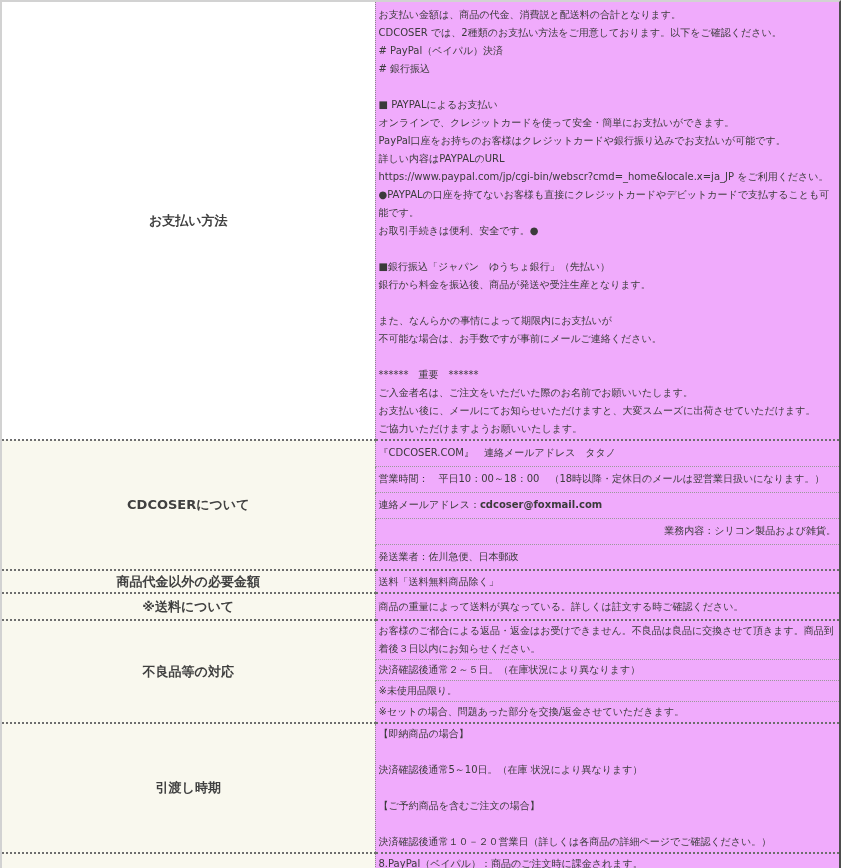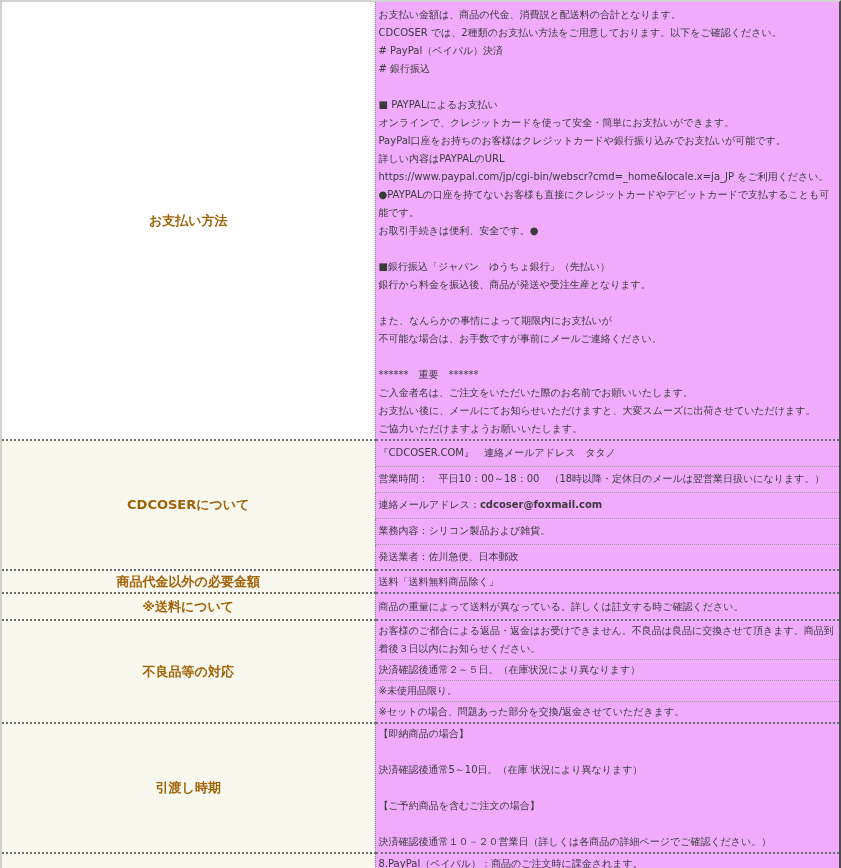--- a/index.html
+++ b/index.html
@@ -17,21 +17,21 @@
     table-layout: fixed;
     width: 100%;
   }
   col.c1 { width: 373px; }
   th {
     background: #f9f8ee;
     font-weight: bold;
     font-size: 13px;
     text-align: center;
     vertical-align: middle;
-    color: #a16207;
+    color: #404040;
     padding: 0 4px;
   }
   th.white { background: #ffffff; }
   td {
     background: #f0abfc;
     font-size: 10px;
     line-height: 18px;
     vertical-align: middle;
     padding: 1px 3px;
     border-left: 1px dotted #8a8a8a;
@@ -87,21 +87,21 @@
         <td>『CDCOSER.COM』　連絡メールアドレス　タタノ</td>
       </tr>
       <tr class="minor" style="height:26px;">
         <td>営業時間：　平日10：00～18：00　（18時以降・定休日のメールは翌営業日扱いになります。）</td>
       </tr>
       <tr class="minor" style="height:26px;">
         <td>
           <span>連絡メールアドレス：</span><span class="bold">cdcoser@foxmail.com</span>
         </td>
       </tr>
-      <tr class="minor" style="height:26px;">
+      <tr class="minor" style="height:26px;text-align:right;">
         <td>業務内容：シリコン製品および雑貨。</td>
       </tr>
       <tr class="minor" style="height:26px;">
         <td>発送業者：佐川急便、日本郵政</td>
       </tr>
 
       <tr class="major" style="height:23px;margin-top:13px;">
         <th>商品代金以外の必要金額</th>
         <td>送料「送料無料商品除く」</td>
       </tr>

